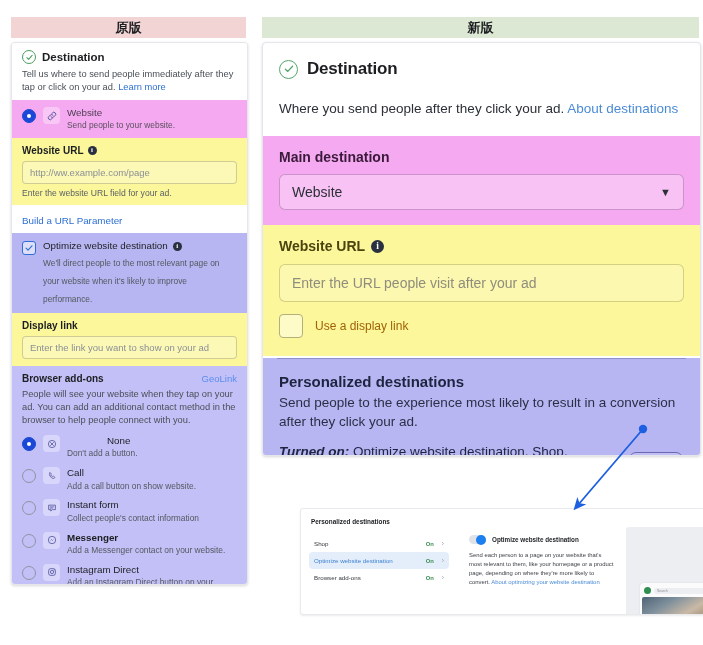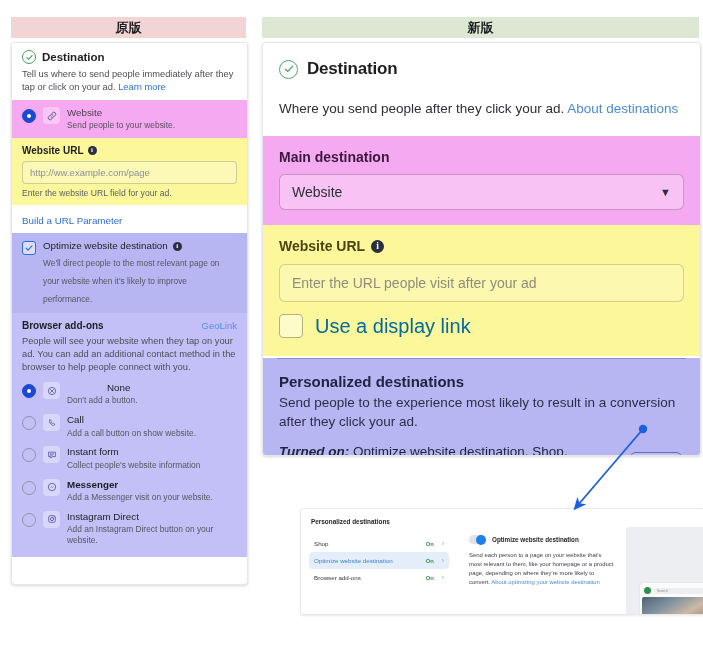--- a/index.html
+++ b/index.html
@@ -145,21 +145,21 @@
   .n-input {
     margin-top:10px; border:1px solid rgba(120,110,20,.30); border-radius:6px;
     background:rgba(255,255,255,.22); padding:10px 12px;
     font-size:14px; color:#8f8d7c;
   }
   .n-cbx-row { display:flex; align-items:center; gap:12px; margin-top:12px; }
   .n-cbx {
     width:22px;height:22px;border:1px solid #b4b07a;border-radius:4px;
     background:rgba(255,255,255,.45);flex:0 0 auto;
   }
-  .n-cbx-label { font-size:20px; color:#0369a1; }
+  .n-cbx-label { font-size:12px; color:#a16207; }
 
   .n-thin-div { height:1px; background:rgba(70,70,130,.35); margin:0 14px; }
 
   .n-pd-title { font-size:15px; font-weight:bold; color:#1c2440; }
   .n-pd-desc  { font-size:13.5px; line-height:1.42; color:#2b2f46; margin-top:3px; }
   .n-pd-on    { font-size:13.5px; line-height:1.42; color:#1c2440; margin-top:11px; }
   .n-pd-on b  { font-weight:bold;font-style:italic; }
   .n-edit-btn {
     position:absolute; right:17px; bottom:12px;
     border:1px solid #6a6ab0; border-radius:7px;
@@ -276,20 +276,24 @@
       <span class="opt-txt">
         <span style="display:flex;align-items:center;gap:5px;">
           <span class="opt-name" style="font-weight:normal;">Optimize website destination</span>
           <span class="info-dot">i</span>
         </span>
         <span class="opt-sub">We'll direct people to the most relevant page on your website when it's likely to improve performance.</span>
       </span>
     </div>
   </div>
 
+  <div class="blk blk-yellow">
+    <div class="fld-label">Display link</div>
+    <div class="fld-input">Enter the link you want to show on your ad</div>
+  </div>
 
   <div class="blk blk-violet">
     <div style="display:flex;align-items:baseline;justify-content:space-between;">
       <span class="row-title">Browser add-ons</span>
       <span class="geolink">GeoLink</span>
     </div>
     <div class="sec-desc">People will see your website when they tap on your ad. You can add an additional contact method in the browser to help people connect with you.</div>
 
     <div style="margin-top:5px;">
 
@@ -323,35 +327,35 @@
       <div class="opt-row">
         <span class="radio"></span>
         <span class="tile">
           <svg width="10" height="10" viewBox="0 0 16 16">
               <path d="M2.6 3.4h10.8v7.2H8.6l-2.6 2.2v-2.2H2.6z" stroke="#3b3f8c" stroke-width="1.1" fill="none" stroke-linejoin="round"></path>
               <path d="M5.2 6.2h5.6M5.2 8.2h3.6" stroke="#3b3f8c" stroke-width="1" stroke-linecap="round"></path>
             </svg>
         </span>
         <span class="opt-txt">
           <span class="opt-name" style="display:block;">Instant form</span>
-          <span class="opt-sub" style="display:block;">Collect people's website information</span>
+          <span class="opt-sub" style="display:block;">Collect people's contact information</span>
         </span>
       </div>
 
       <div class="opt-row">
         <span class="radio"></span>
         <span class="tile">
           <svg width="10" height="10" viewBox="0 0 16 16">
               <circle cx="8" cy="8" r="5.9" stroke="#3b3f8c" stroke-width="1.1" fill="none"></circle>
               <path d="M4.6 9.6 L7 6.9 L8.6 8.5 L11.2 6.2 L8.8 9 L7.2 7.4z" fill="#3b3f8c"></path>
             </svg>
         </span>
         <span class="opt-txt">
           <span class="opt-name" style="display:block;font-weight:bold;">Messenger</span>
-          <span class="opt-sub" style="display:block;">Add a Messenger visit on your website.</span>
+          <span class="opt-sub" style="display:block;">Add a Messenger contact on your website.</span>
         </span>
       </div>
 
       <div class="opt-row">
         <span class="radio"></span>
         <span class="tile">
           <svg width="10" height="10" viewBox="0 0 16 16">
               <rect x="2.6" y="2.6" width="10.8" height="10.8" rx="3.2" stroke="#3b3f8c" stroke-width="1.1" fill="none"></rect>
               <circle cx="8" cy="8" r="2.6" stroke="#3b3f8c" stroke-width="1.1" fill="none"></circle>
               <circle cx="11.3" cy="4.7" r=".8" fill="#3b3f8c"></circle>

